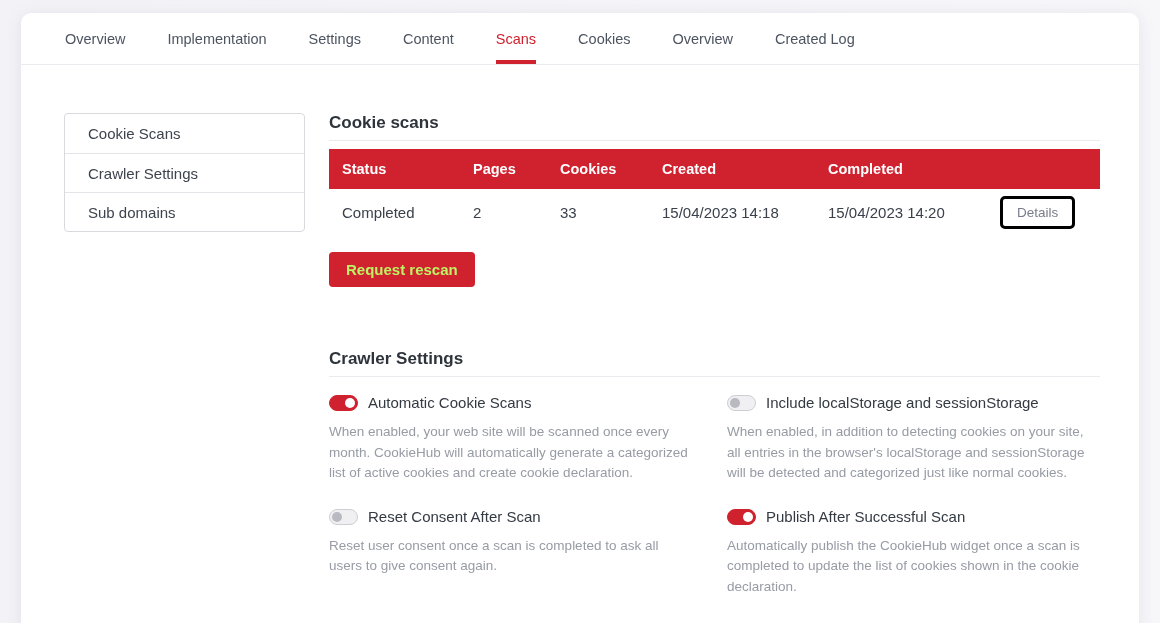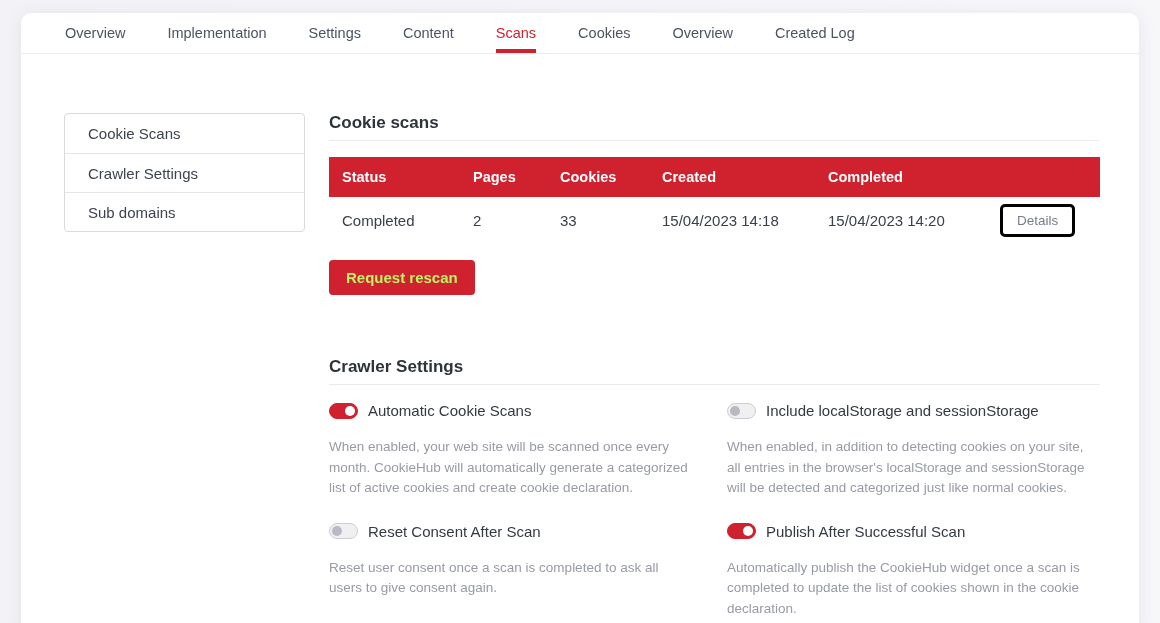--- a/index.html
+++ b/index.html
@@ -11,21 +11,21 @@
   }
   .card {
     position: absolute;
     left: 21px; right: 21px; top: 13px; bottom: -12px;
     background: #ffffff;
     border-radius: 10px 10px 0 0;
     box-shadow: 0 2px 16px rgba(140,144,165,0.18);
   }
   
   .tabbar {
-    height: 41px;
+    height: 52px;
     display: flex;
     align-items: stretch;
     padding-left: 23px;
     border-bottom: 1px solid #ebebf0;
   }
   .tab {
     display: flex; align-items: center;
     padding: 0 21px;
     font-size: 14.5px;
     color: #4c5461;
@@ -69,21 +69,21 @@
   .section-title {
     font-size: 17px;
     font-weight: 600;
     color: #2e343b;
     line-height: 20px;
     padding-bottom: 7px;
     border-bottom: 1px solid #eaebef;
   }
   
   table.scans {
-    margin-top: 16px;
+    margin-top: 8px;
     width: 100%;
     border-collapse: collapse;
     table-layout: fixed;
   }
   table.scans col:nth-child(1) { width: 131px; }
   table.scans col:nth-child(2) { width: 87px; }
   table.scans col:nth-child(3) { width: 102px; }
   table.scans col:nth-child(4) { width: 166px; }
   table.scans col:nth-child(5) { width: 172px; }
   table.scans col:nth-child(6) { width: 113px; }
@@ -127,21 +127,21 @@
   }
   
   .crawler-title { margin-top: 62px; }
   .settings-grid {
     display: grid;
     grid-template-columns: 365px 373px;
     column-gap: 33px;
     row-gap: 24px;
     margin-top: 17px;
   }
-  .setting-head { display: flex; align-items: center; }
+  .setting-head { display: flex; align-items: flex-end; }
   .toggle {
     width: 29px; height: 16px;
     border-radius: 9px;
     position: relative;
     background: #f0f0f3;
     border: 1px solid #cdced4;
     flex: 0 0 29px;
     cursor: pointer;
   }
   .toggle .knob {
@@ -152,21 +152,21 @@
     top: 2px; left: 2px;
   }
   .toggle.on { background: #d0212f; border-color: #d0212f; }
   .toggle.on .knob { background: #ffffff; left: auto; right: 2px; }
   .setting-label {
     margin-left: 10px;
     font-size: 15px;
     color: #343a42;
   }
   .setting-desc {
-    margin-top: 18px;
+    margin-top: 11px;
     font-size: 13.5px;
     line-height: 20.5px;
     color: #979ba4;
   }
 </style>
 </head>
 <body>
 
 <div class="card">
 

